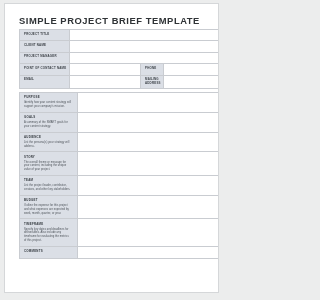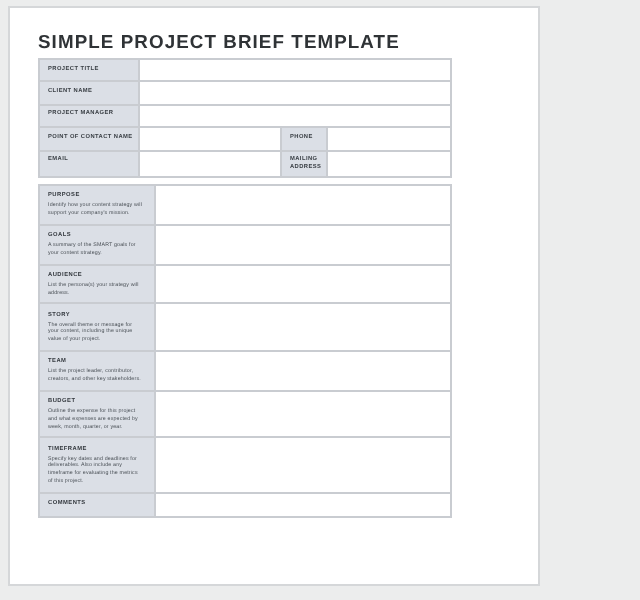--- a/index.html
+++ b/index.html
@@ -11,21 +11,21 @@
     height: 300px;
     background: #eceded;
     font-family: "Liberation Sans", sans-serif;
     overflow: hidden;
   }
 
   .page-card {
     position: absolute;
     left: 4px;
     top: 3px;
-    width: 266px;
+    width: 215px;
     height: 290px;
     background: #ffffff;
     border: 1px solid #d5d7d9;
     box-sizing: border-box;
     overflow: hidden;
     text-decoration: underline;
   }
 
   .doc-title {
     position: absolute;

